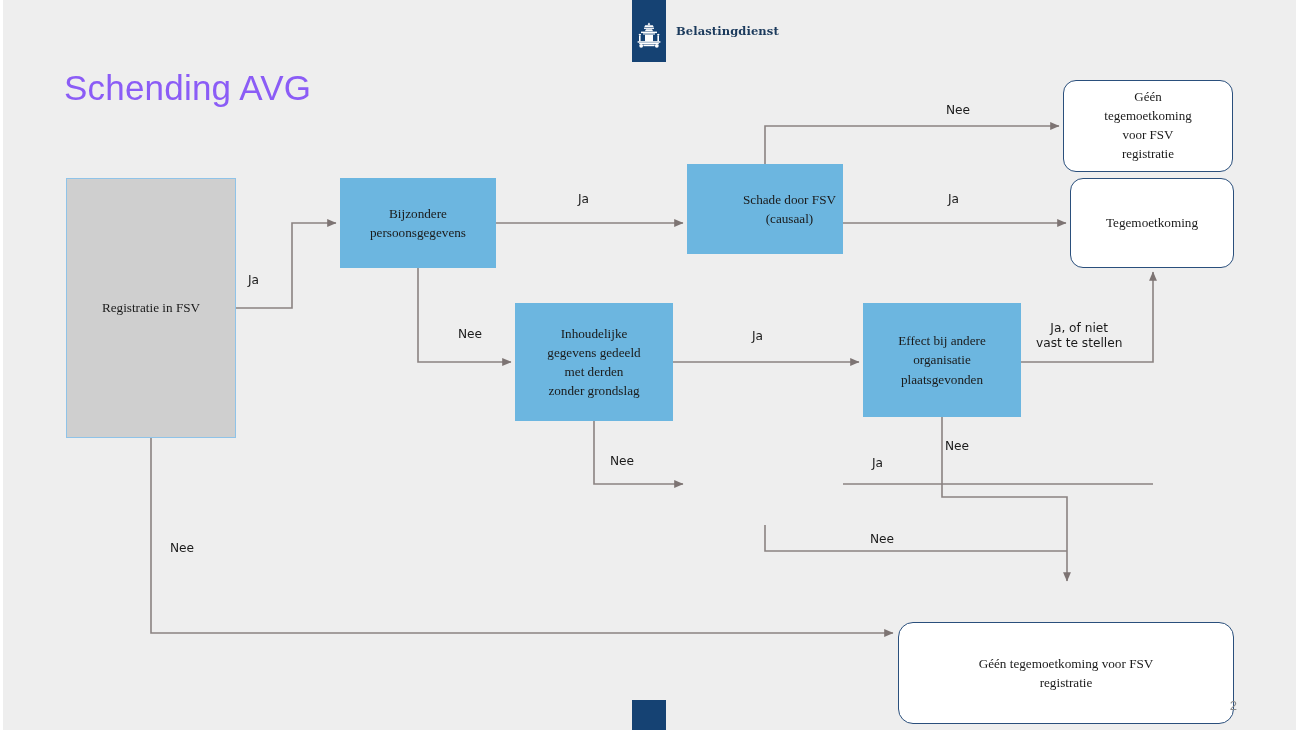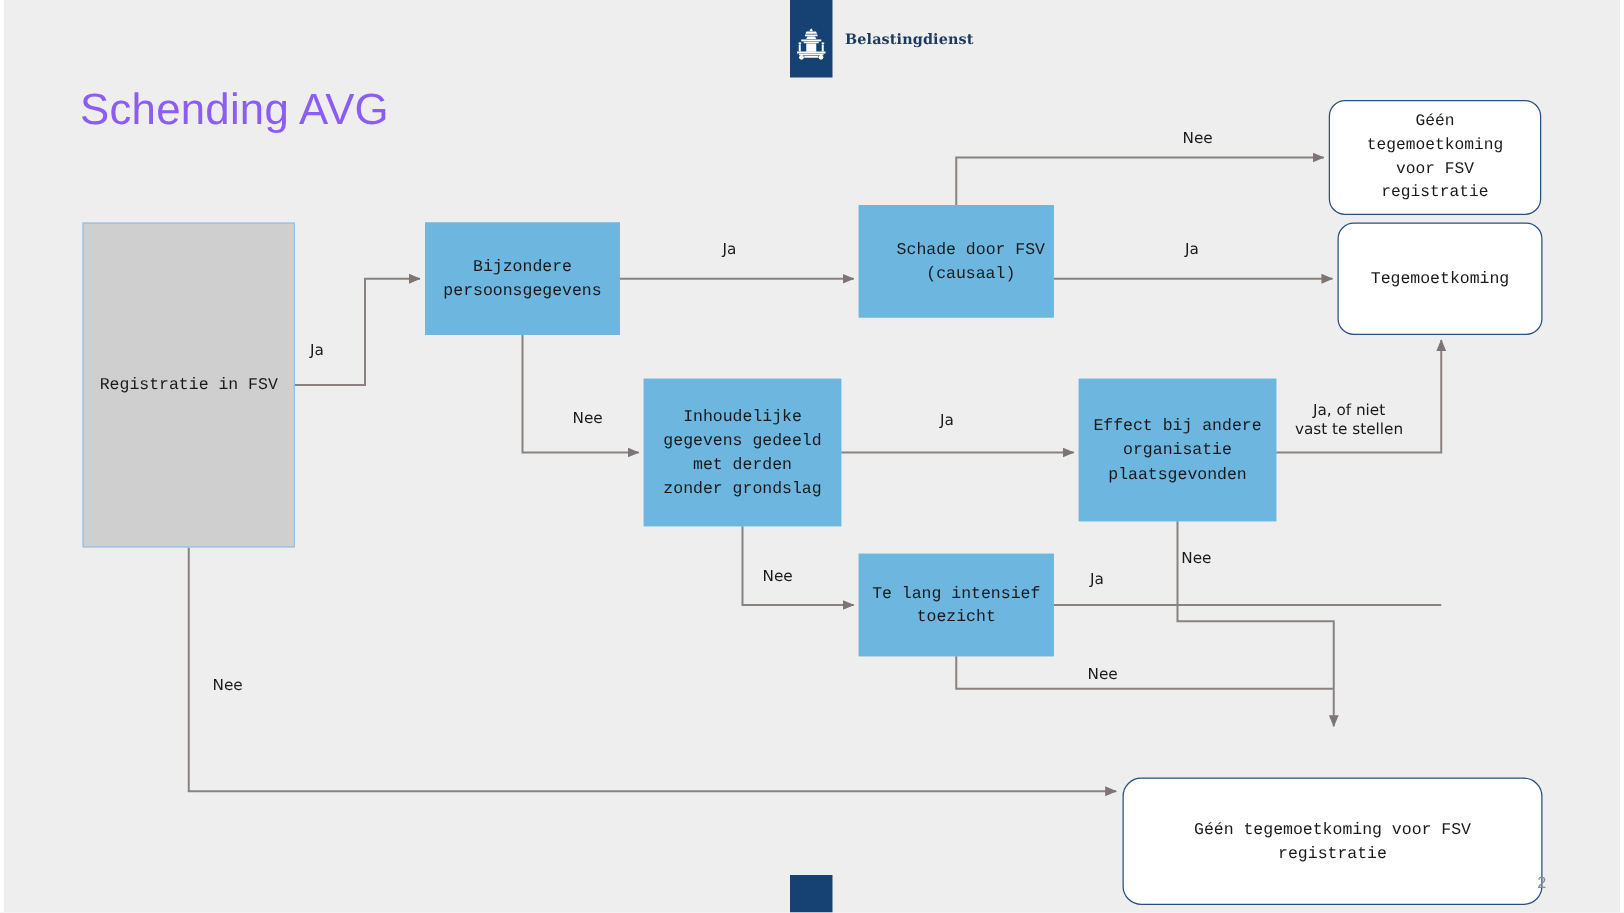--- a/index.html
+++ b/index.html
@@ -72,21 +72,21 @@
   #flow-svg {
     position: absolute; left: 0; top: 0;
     width: 1299px; height: 730px;
   }
 
   
   .node {
     position: absolute;
     display: flex; align-items: center; justify-content: center;
     text-align: center;
-    font-family: Liberation Mono, monospace;
+    font-family: Liberation Serif, serif;
     font-size: 13.2px;
     color: #1a1a1a;
     line-height: 1.45;
     padding: 2px 6px;
   }
   .node-start {
     background: #cfcfcf;
     border: 1.5px solid #8fc3e8;
   }
   .node-proc {
@@ -208,23 +208,20 @@
   </div>
 
   <div class="node node-proc" style="left:515px; top:303px; width:158px; height:118px;">
     <span>Inhoudelijke<br>gegevens gedeeld<br>met derden<br>zonder grondslag</span>
   </div>
 
   <div class="node node-proc" style="left:863px; top:303px; width:158px; height:114px;">
     <span>Effect bij andere<br>organisatie<br>plaatsgevonden</span>
   </div>
 
-  <div class="node node-proc" style="left:687px; top:443px; width:156px; height:82px;">
-    <span>Te lang intensief<br>toezicht</span>
-  </div>
 
   <div class="node node-term" style="left:1063px; top:80px; width:170px; height:92px; font-size:13px;">
     <span>Géén<br>tegemoetkoming<br>voor FSV<br>registratie</span>
   </div>
 
   <div class="node node-term" style="left:1070px; top:178px; width:164px; height:90px;">
     <span>Tegemoetkoming</span>
   </div>
 
   <div class="node node-term tight" style="left:898px; top:585px; width:336px; height:102px;">

